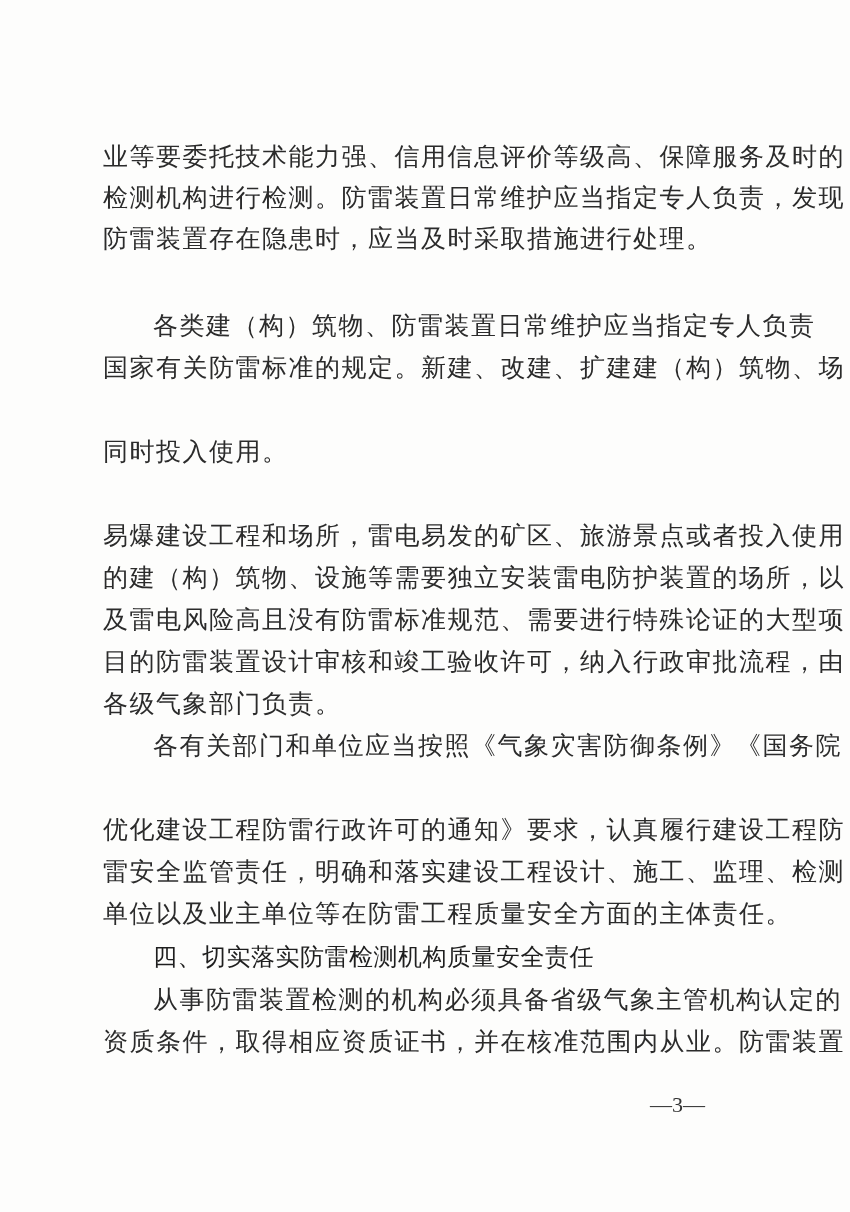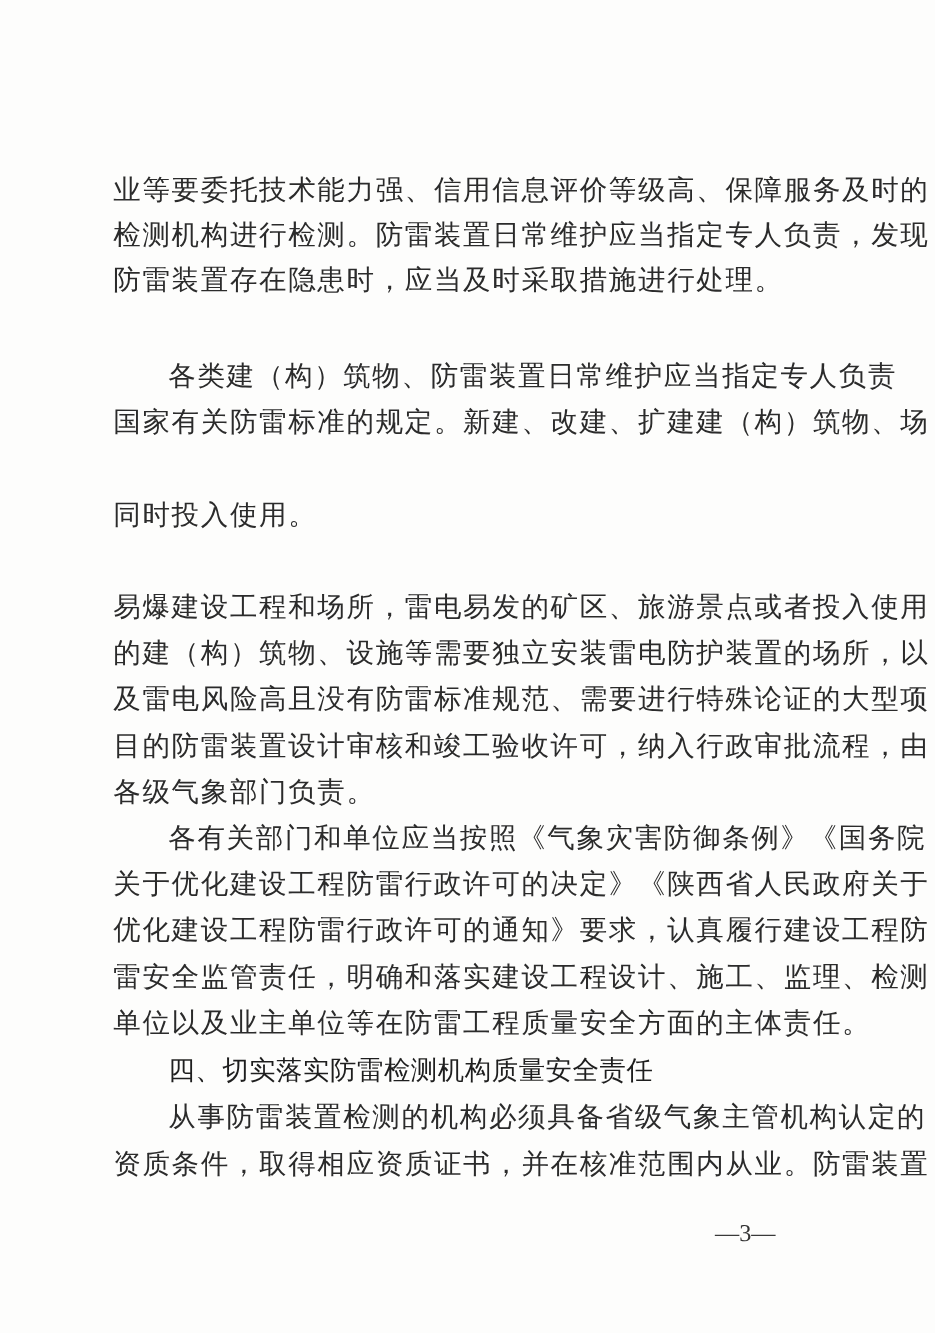--- a/index.html
+++ b/index.html
@@ -4,21 +4,21 @@
   <style>
     html, body { margin: 0; padding: 0; }
     body {
       width: 850px; height: 1212px;
       background: #fdfdfc;
       position: relative;
       overflow: hidden;
       color: #2b2b2b;
       font-family: "DejaVu Serif", "Liberation Serif", serif;
     }
-    .page { position: absolute; left: 0; top: 0; width: 850px; height: 1108px; margin-top: 16px; }
+    .page { position: absolute; left: 0; top: 0; width: 850px; height: 1108px; }
     .line {
       position: absolute;
       left: 103px;
       width: 650px;
       height: 40px;
       font-size: 25px;
       line-height: 40px;
       white-space: nowrap;
       letter-spacing: 1.5px;
       text-align: justify;
@@ -55,21 +55,20 @@
   <div class="line" style="top:348px">国家有关防雷标准的规定。新建、改建、扩建建（构）筑物、场</div>
   <div class="line last" style="top:432px">同时投入使用。</div>
 
   <div class="line" style="top:516px">易爆建设工程和场所，雷电易发的矿区、旅游景点或者投入使用</div>
   <div class="line" style="top:558px">的建（构）筑物、设施等需要独立安装雷电防护装置的场所，以</div>
   <div class="line" style="top:600px">及雷电风险高且没有防雷标准规范、需要进行特殊论证的大型项</div>
   <div class="line" style="top:642px">目的防雷装置设计审核和竣工验收许可，纳入行政审批流程，由</div>
   <div class="line last" style="top:684px">各级气象部门负责。</div>
 
   <div class="line indent" style="top:726px">各有关部门和单位应当按照《气象灾害防御条例》《国务院</div>
-  <div class="line" style="top:768px">关于优化建设工程防雷行政许可的决定》《陕西省人民政府关于</div>
   <div class="line" style="top:810px">优化建设工程防雷行政许可的通知》要求，认真履行建设工程防</div>
   <div class="line" style="top:852px">雷安全监管责任，明确和落实建设工程设计、施工、监理、检测</div>
   <div class="line last" style="top:894px">单位以及业主单位等在防雷工程质量安全方面的主体责任。</div>
 
   <div class="line indent heading" style="top:937px">四、切实落实防雷检测机构质量安全责任</div>
 
   <div class="line indent" style="top:980px">从事防雷装置检测的机构必须具备省级气象主管机构认定的</div>
   <div class="line" style="top:1022px">资质条件，取得相应资质证书，并在核准范围内从业。防雷装置</div>
 
   <div class="page-number">—3—</div>

